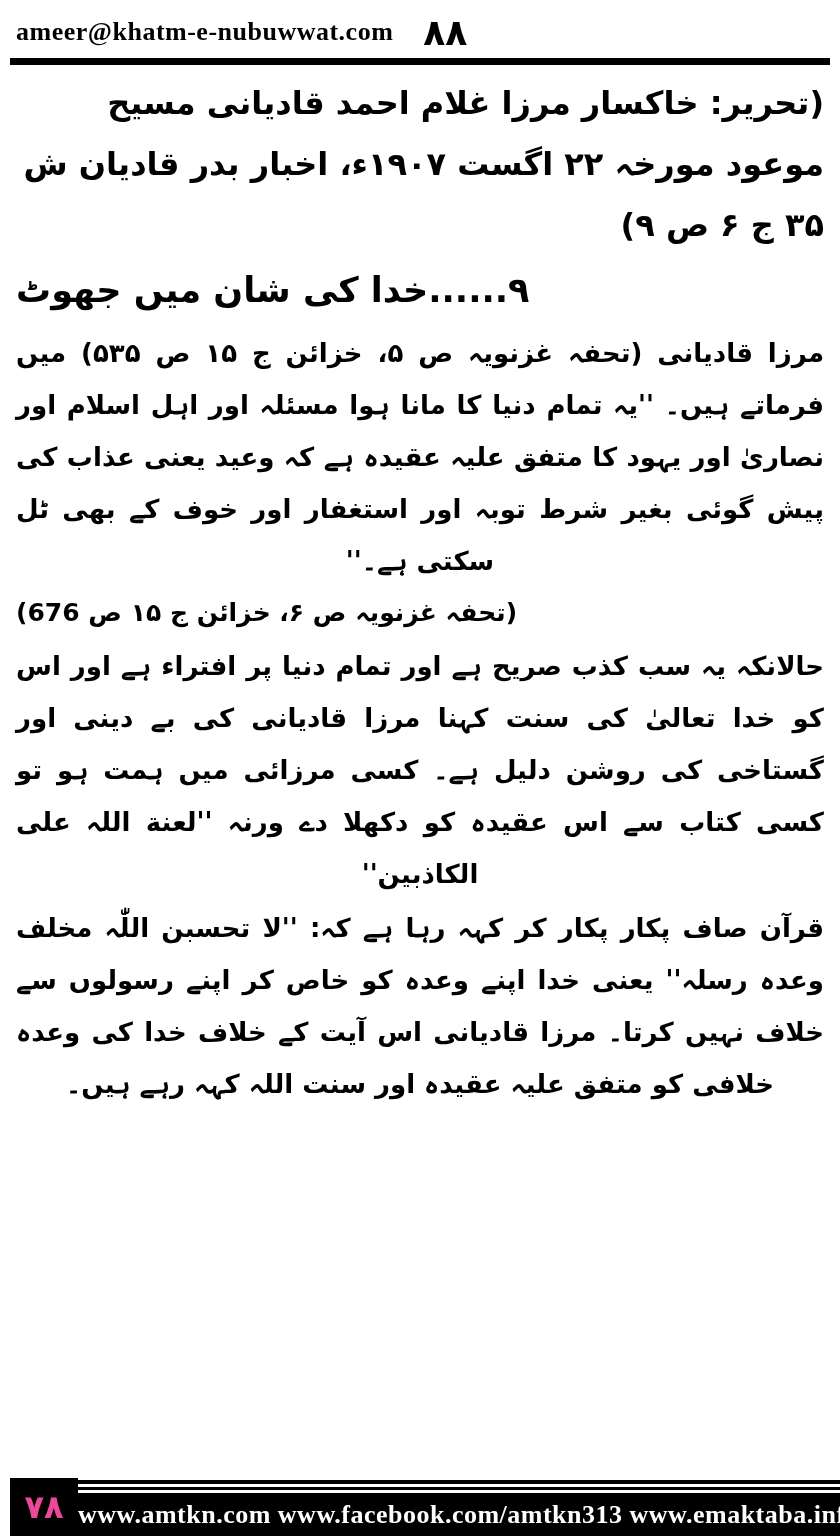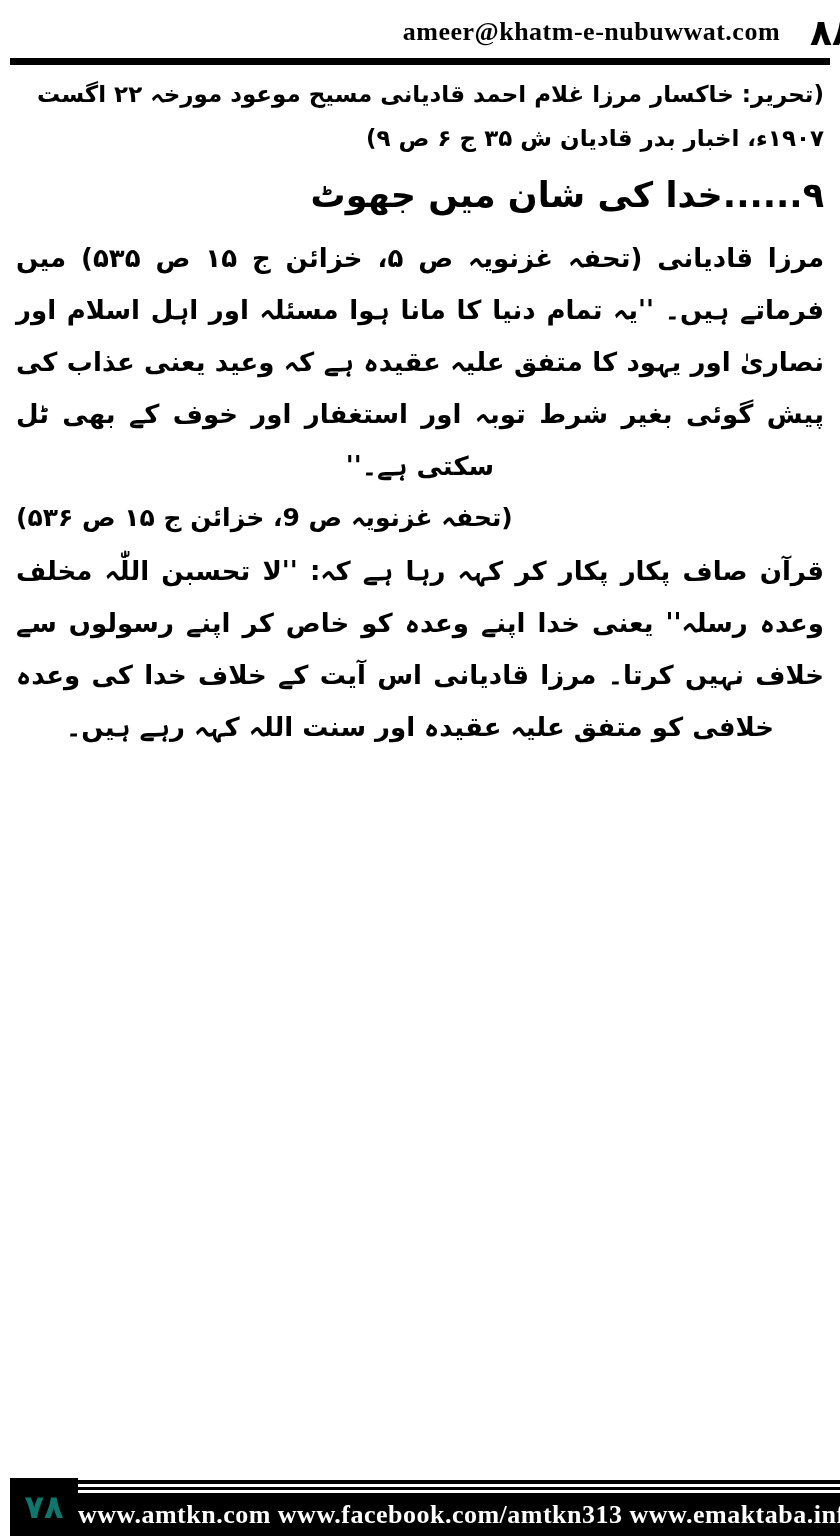--- a/index.html
+++ b/index.html
@@ -11,21 +11,21 @@
     margin: 0 auto;
     background: #ffffff;
     color: #000;
     overflow: hidden;
     font-family: "DejaVu Sans", sans-serif;
   }
   
   .header {
     display: flex;
     align-items: center;
-    justify-content: flex-end;
+    justify-content: flex-start;
     padding: 12px 16px 6px 16px;
     height: 58px;
   }
   .header-email {
     font-family: "Liberation Serif", serif;
     font-weight: bold;
     font-size: 26px;
     letter-spacing: 0.5px;
     direction: ltr;
   }
@@ -53,53 +53,53 @@
     font-weight: bold;
   }
   .para {
     font-size: 26px;
     line-height: 2.0;
     text-align: justify;
     text-align-last: center;
     margin-bottom: 2px;
   }
   .cite-right {
-    font-size: 23px;
+    font-size: 32px;
     line-height: 1.9;
     text-align: right;
     margin-bottom: 4px;
   }
   .cite-left {
     font-size: 25px;
     line-height: 1.9;
     text-align: left;
     margin-bottom: 4px;
   }
   .heading {
     font-size: 35px;
     font-weight: bold;
-    text-align: right;
+    text-align: left;
     line-height: 1.7;
     margin: 6px 0 6px 0;
   }
   
   .footer {
     position: absolute;
     left: 10px;
     right: 10px;
     bottom: 4px;
     display: flex;
     align-items: flex-start;
     height: 58px;
   }
   .footer-pagebox {
     width: 68px;
     height: 58px;
     background: #000;
-    color: #0f766e;
+    color: #ec4899;
     display: flex;
     align-items: center;
     justify-content: center;
     font-size: 32px;
     font-weight: bold;
     flex: 0 0 auto;
     direction: rtl;
   }
   .footer-right {
     flex: 1 1 auto;
@@ -142,21 +142,22 @@
     <span class="header-email">ameer@khatm-e-nubuwwat.com</span>
     <span class="header-pagenum">۸۸</span>
   </div>
 
   <div class="top-rule"></div>
 
   <div class="main">
     <div class="cite-right">(تحریر: خاکسار مرزا غلام احمد قادیانی مسیح موعود مورخہ ۲۲ اگست ۱۹۰۷ء، اخبار بدر قادیان ش ۳۵ ج ۶ ص ۹)</div>
     <div class="heading">۹......خدا کی شان میں جھوٹ</div>
     <div class="para">مرزا قادیانی (تحفہ غزنویہ ص ۵، خزائن ج ۱۵ ص ۵۳۵) میں فرماتے ہیں۔ ''یہ تمام دنیا کا مانا ہوا مسئلہ اور اہل اسلام اور نصاریٰ اور یہود کا متفق علیہ عقیدہ ہے کہ وعید یعنی عذاب کی پیش گوئی بغیر شرط توبہ اور استغفار اور خوف کے بھی ٹل سکتی ہے۔''</div>
-    <div class="cite-left">(تحفہ غزنویہ ص 9، خزائن ج ۱۵ ص ۵۳۶)</div>
+    <div class="cite-left">(تحفہ غزنویہ ص ۶، خزائن ج ۱۵ ص 676)</div>
+    <div class="para">حالانکہ یہ سب کذب صریح ہے اور تمام دنیا پر افتراء ہے اور اس کو خدا تعالیٰ کی سنت کہنا مرزا قادیانی کی بے دینی اور گستاخی کی روشن دلیل ہے۔ کسی مرزائی میں ہمت ہو تو کسی کتاب سے اس عقیدہ کو دکھلا دے ورنہ ''لعنة اللہ علی الکاذبین''</div>
     <div class="para">قرآن صاف پکار پکار کر کہہ رہا ہے کہ: ''لا تحسبن اللّٰہ مخلف وعدہ رسلہ'' یعنی خدا اپنے وعدہ کو خاص کر اپنے رسولوں سے خلاف نہیں کرتا۔ مرزا قادیانی اس آیت کے خلاف خدا کی وعدہ خلافی کو متفق علیہ عقیدہ اور سنت اللہ کہہ رہے ہیں۔</div>
 
   </div>
 
   <div class="footer">
     <div class="footer-pagebox">۷۸</div>
     <div class="footer-right">
       <div class="footer-stripes"></div>
       <div class="footer-bar">www.amtkn.com www.facebook.com/amtkn313 www.emaktaba.info</div>
     </div>

